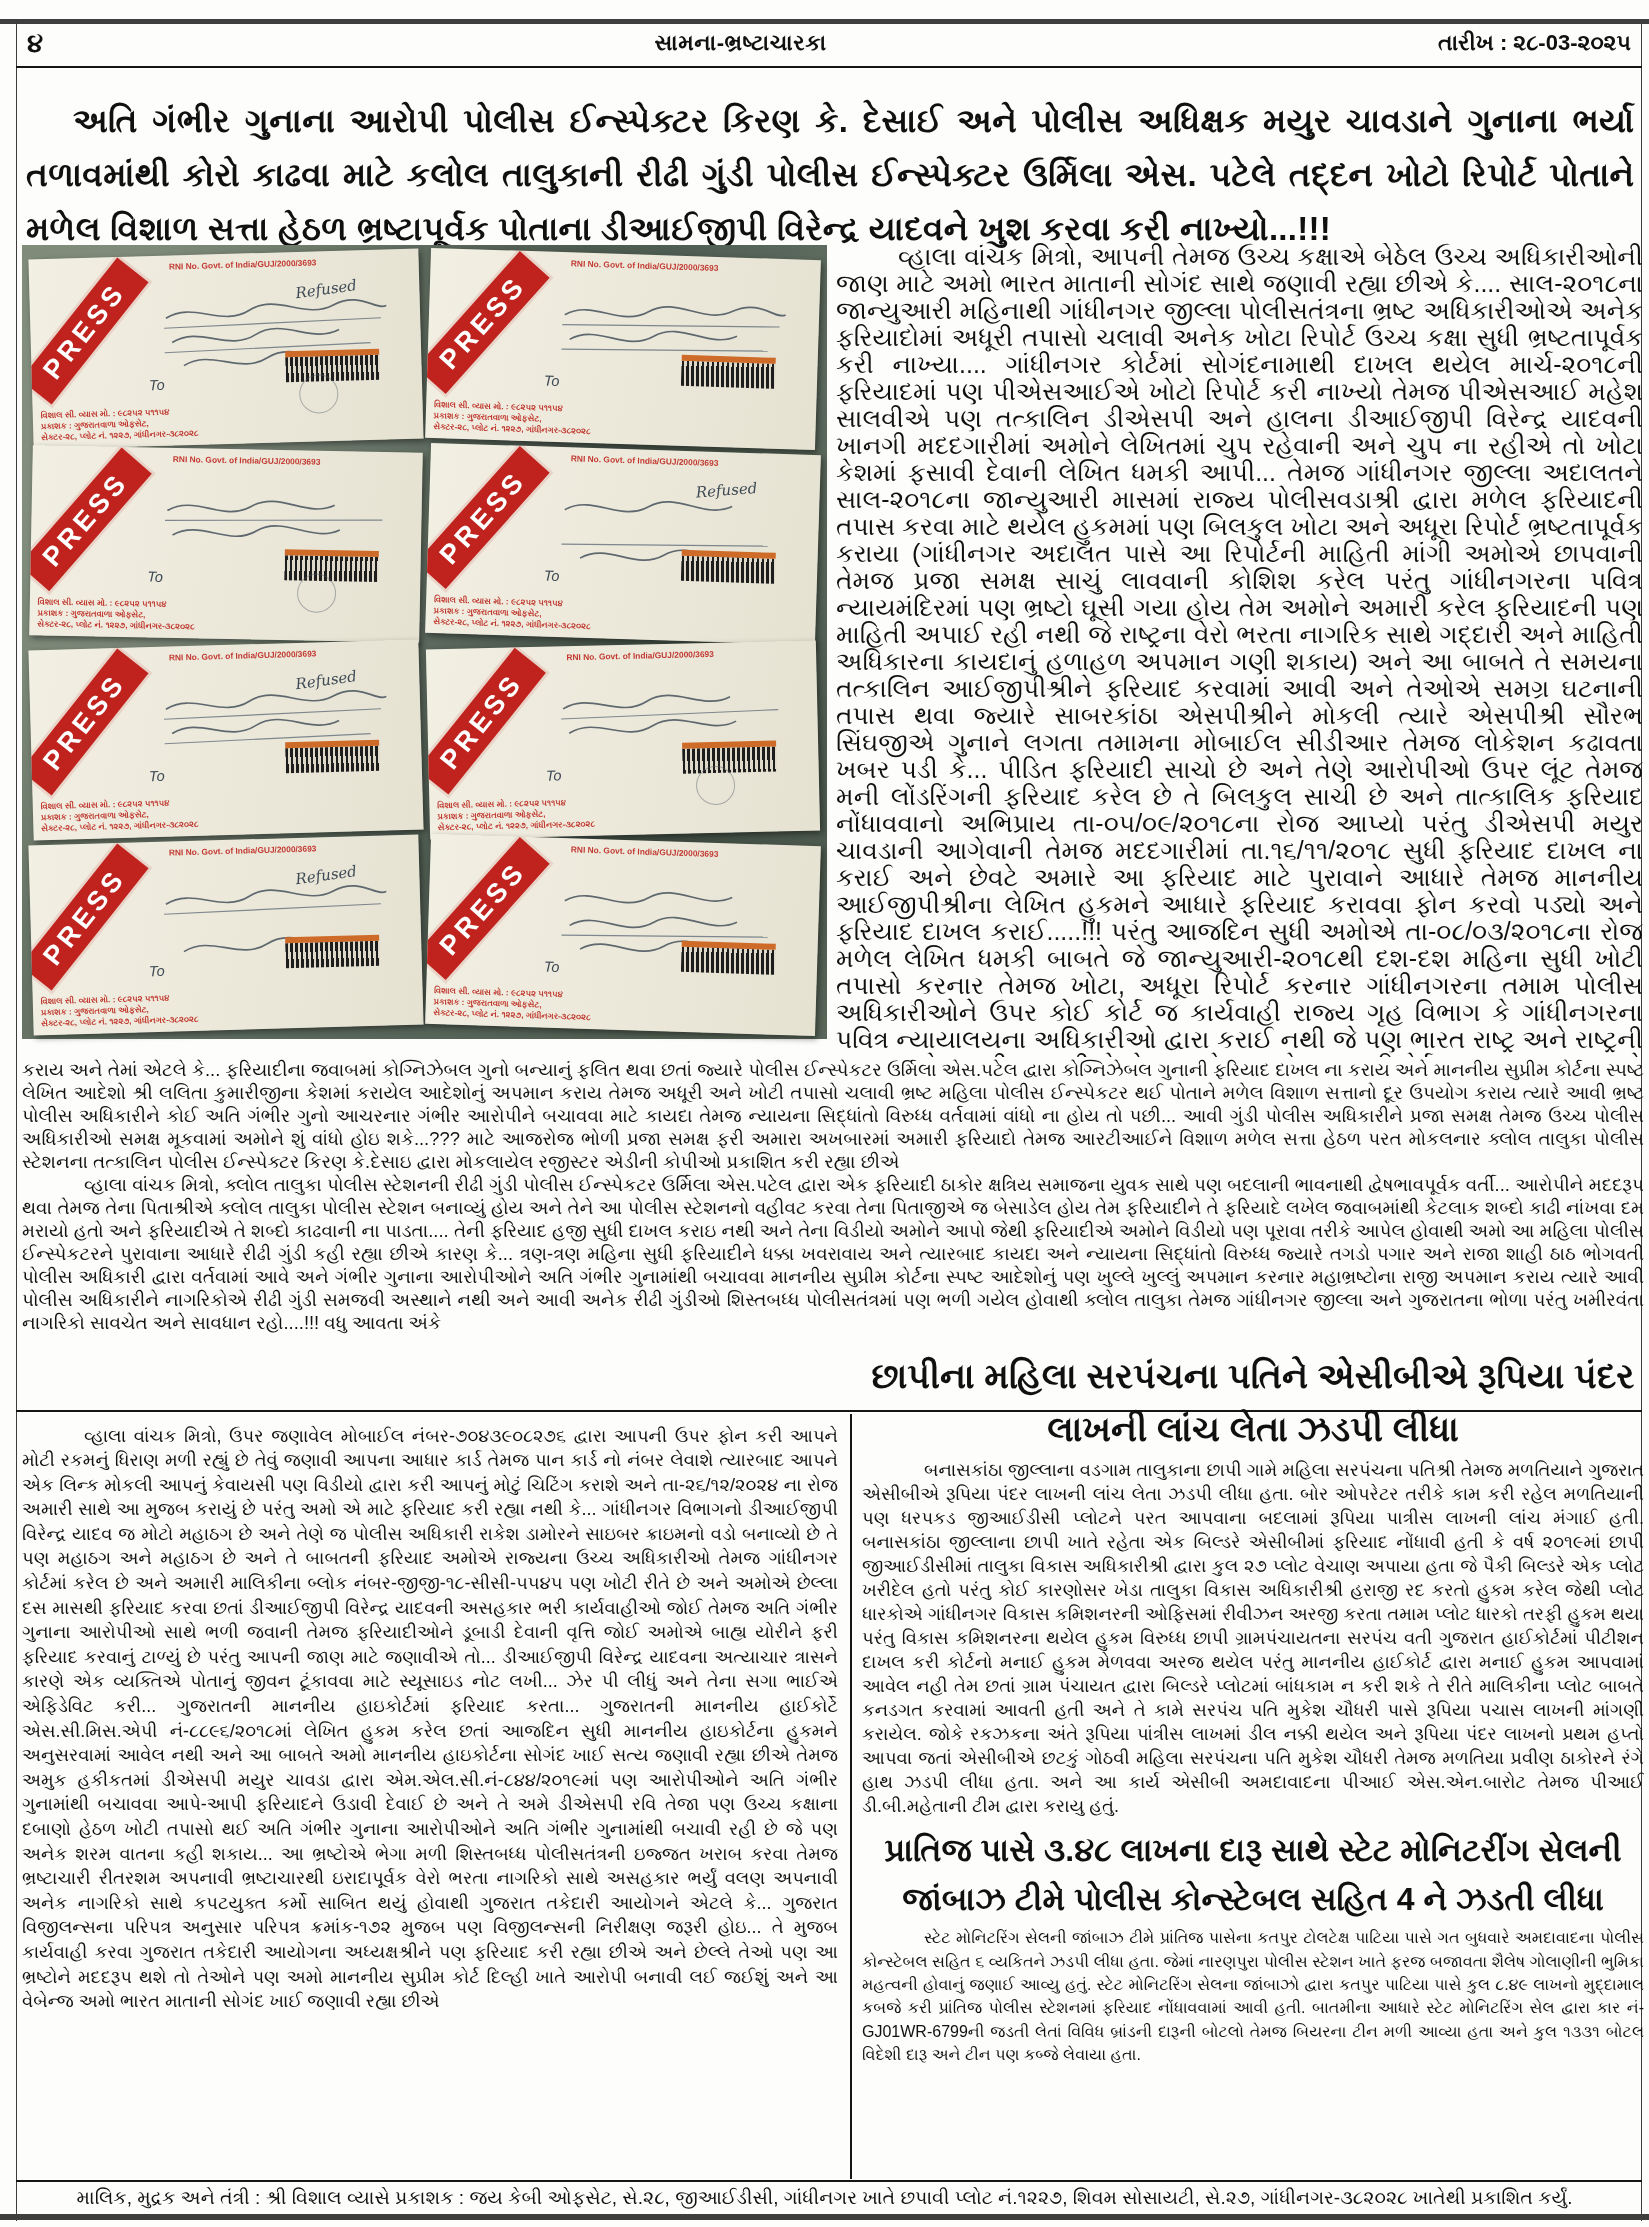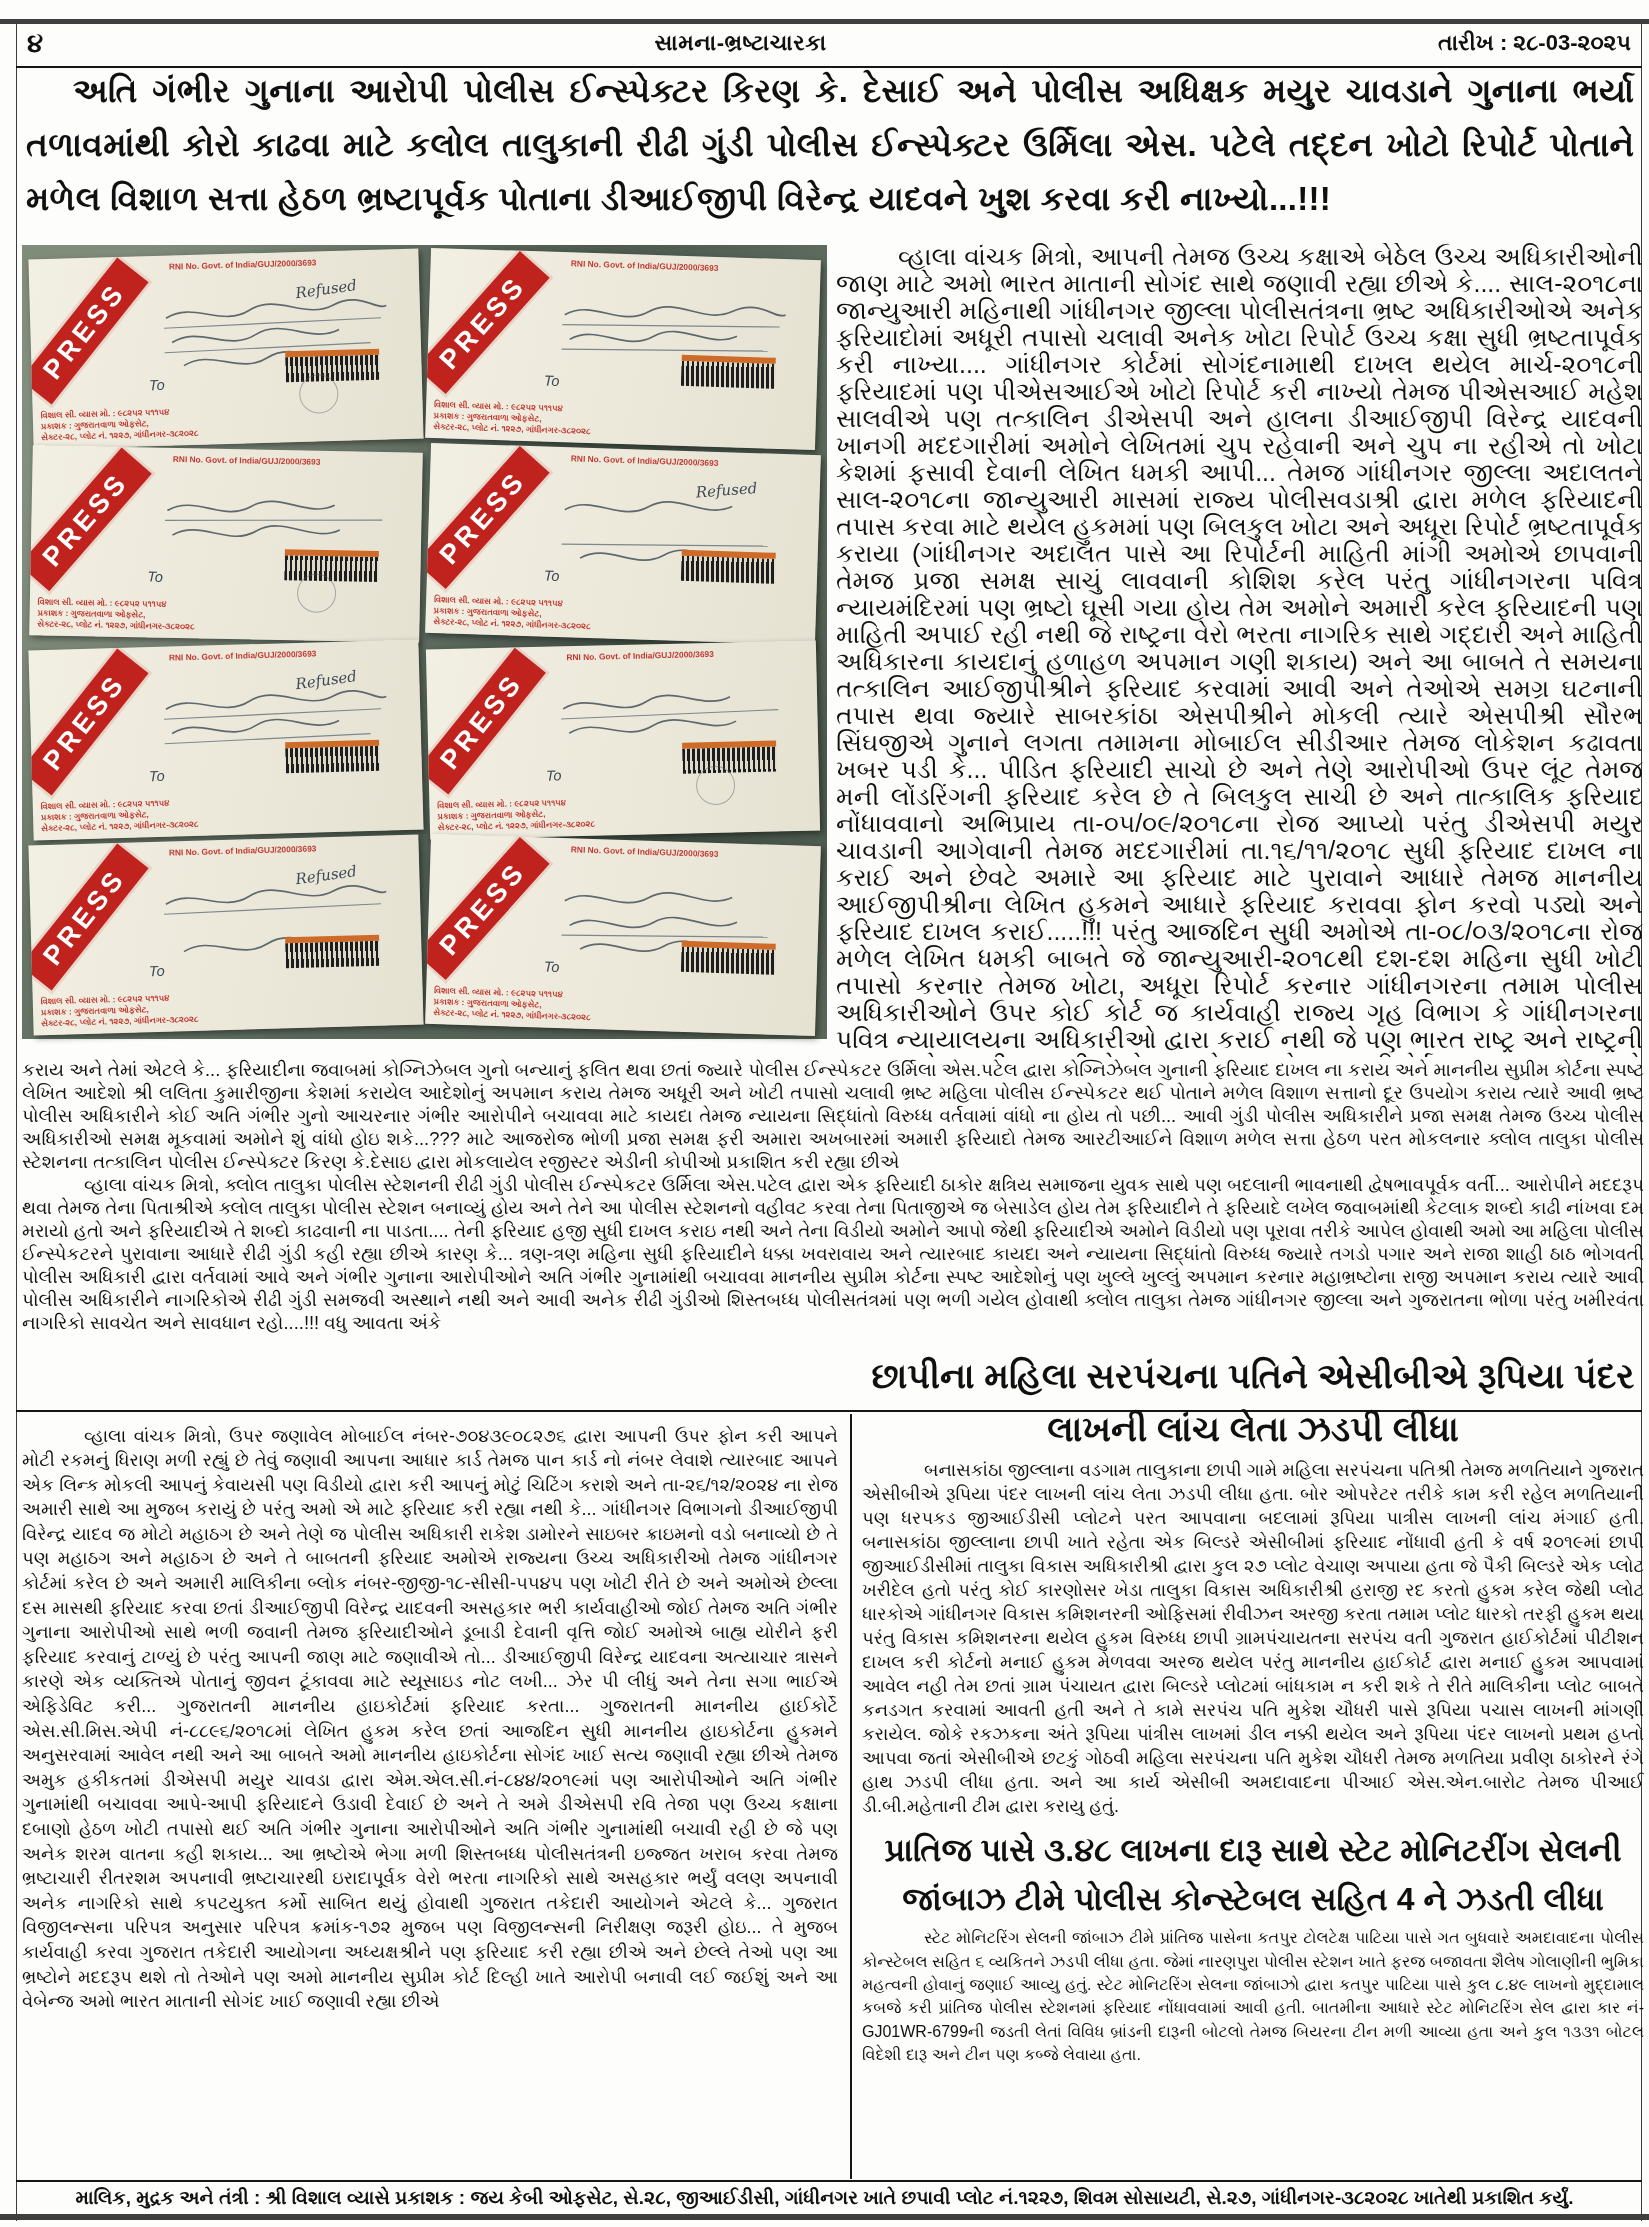--- a/index.html
+++ b/index.html
@@ -14,21 +14,21 @@
   .rule-footer-top{left:15.6px;right:6.7px;top:2180px;height:2.2px;}
   .rule-bottom{left:0;top:2214px;width:100%;height:5.6px;background:#3f3f3f;}
   .vdivider{position:absolute;left:850px;top:1414px;width:2.2px;height:765px;background:#161616;}
 
   .header{position:absolute;left:27px;right:18px;top:24.5px;height:37px;display:flex;
           align-items:center;justify-content:space-between;font-weight:bold;}
   .page-number{font-size:26px;}
   .masthead{font-size:22px;letter-spacing:0.6px;}
   .date-label{font-size:22px;}
 
-  .headline{position:absolute;left:26px;right:14.5px;top:64px;height:164px;overflow:hidden;
+  .headline{position:absolute;left:26px;right:14.5px;top:94px;height:164px;overflow:hidden;
             font-size:33px;line-height:54px;font-weight:800;text-align:justify;text-indent:47px;
             letter-spacing:0.3px;}
 
   
   .photo{position:absolute;left:22px;top:245px;width:805px;height:794px;padding:9px;
          box-sizing:border-box;display:grid;grid-template-columns:1fr 1fr;grid-auto-rows:1fr;
          gap:5.6px 7.8px;
          background:
            radial-gradient(circle at 18% 28%, rgba(160,170,155,.55), transparent 55%),
            radial-gradient(circle at 82% 72%, rgba(40,52,44,.6), transparent 55%),
@@ -70,21 +70,21 @@
                   letter-spacing:0.3px;}
   .alert-body{margin-top:4.5px;font-size:18px;line-height:24.6px;height:607px;overflow:hidden;}
 
   .bottom-right{position:absolute;left:862px;top:1349px;width:782px;height:757px;overflow:hidden;}
   .acb-headline{font-size:35px;line-height:53px;font-weight:800;text-align:center;}
   .acb-body{margin-top:3.3px;font-size:18px;line-height:24px;height:361px;overflow:hidden;}
   .smc-headline{margin-top:6.7px;font-size:32px;line-height:49px;font-weight:800;text-align:center;}
   .smc-body{margin-top:2.2px;font-size:16px;line-height:23.4px;height:167px;overflow:hidden;}
 
   .footer{position:absolute;left:0;right:0;top:2183px;height:30px;display:flex;align-items:center;
-          justify-content:center;font-weight:bold;font-size:19px;}
+          justify-content:center;font-weight:normal;font-size:19px;}
 </style>
 </head>
 <body>
 
 <div id="page">
 
   <div class="rule rule-top"></div>
   <div class="side-frame"></div>
 
   <div class="header">

